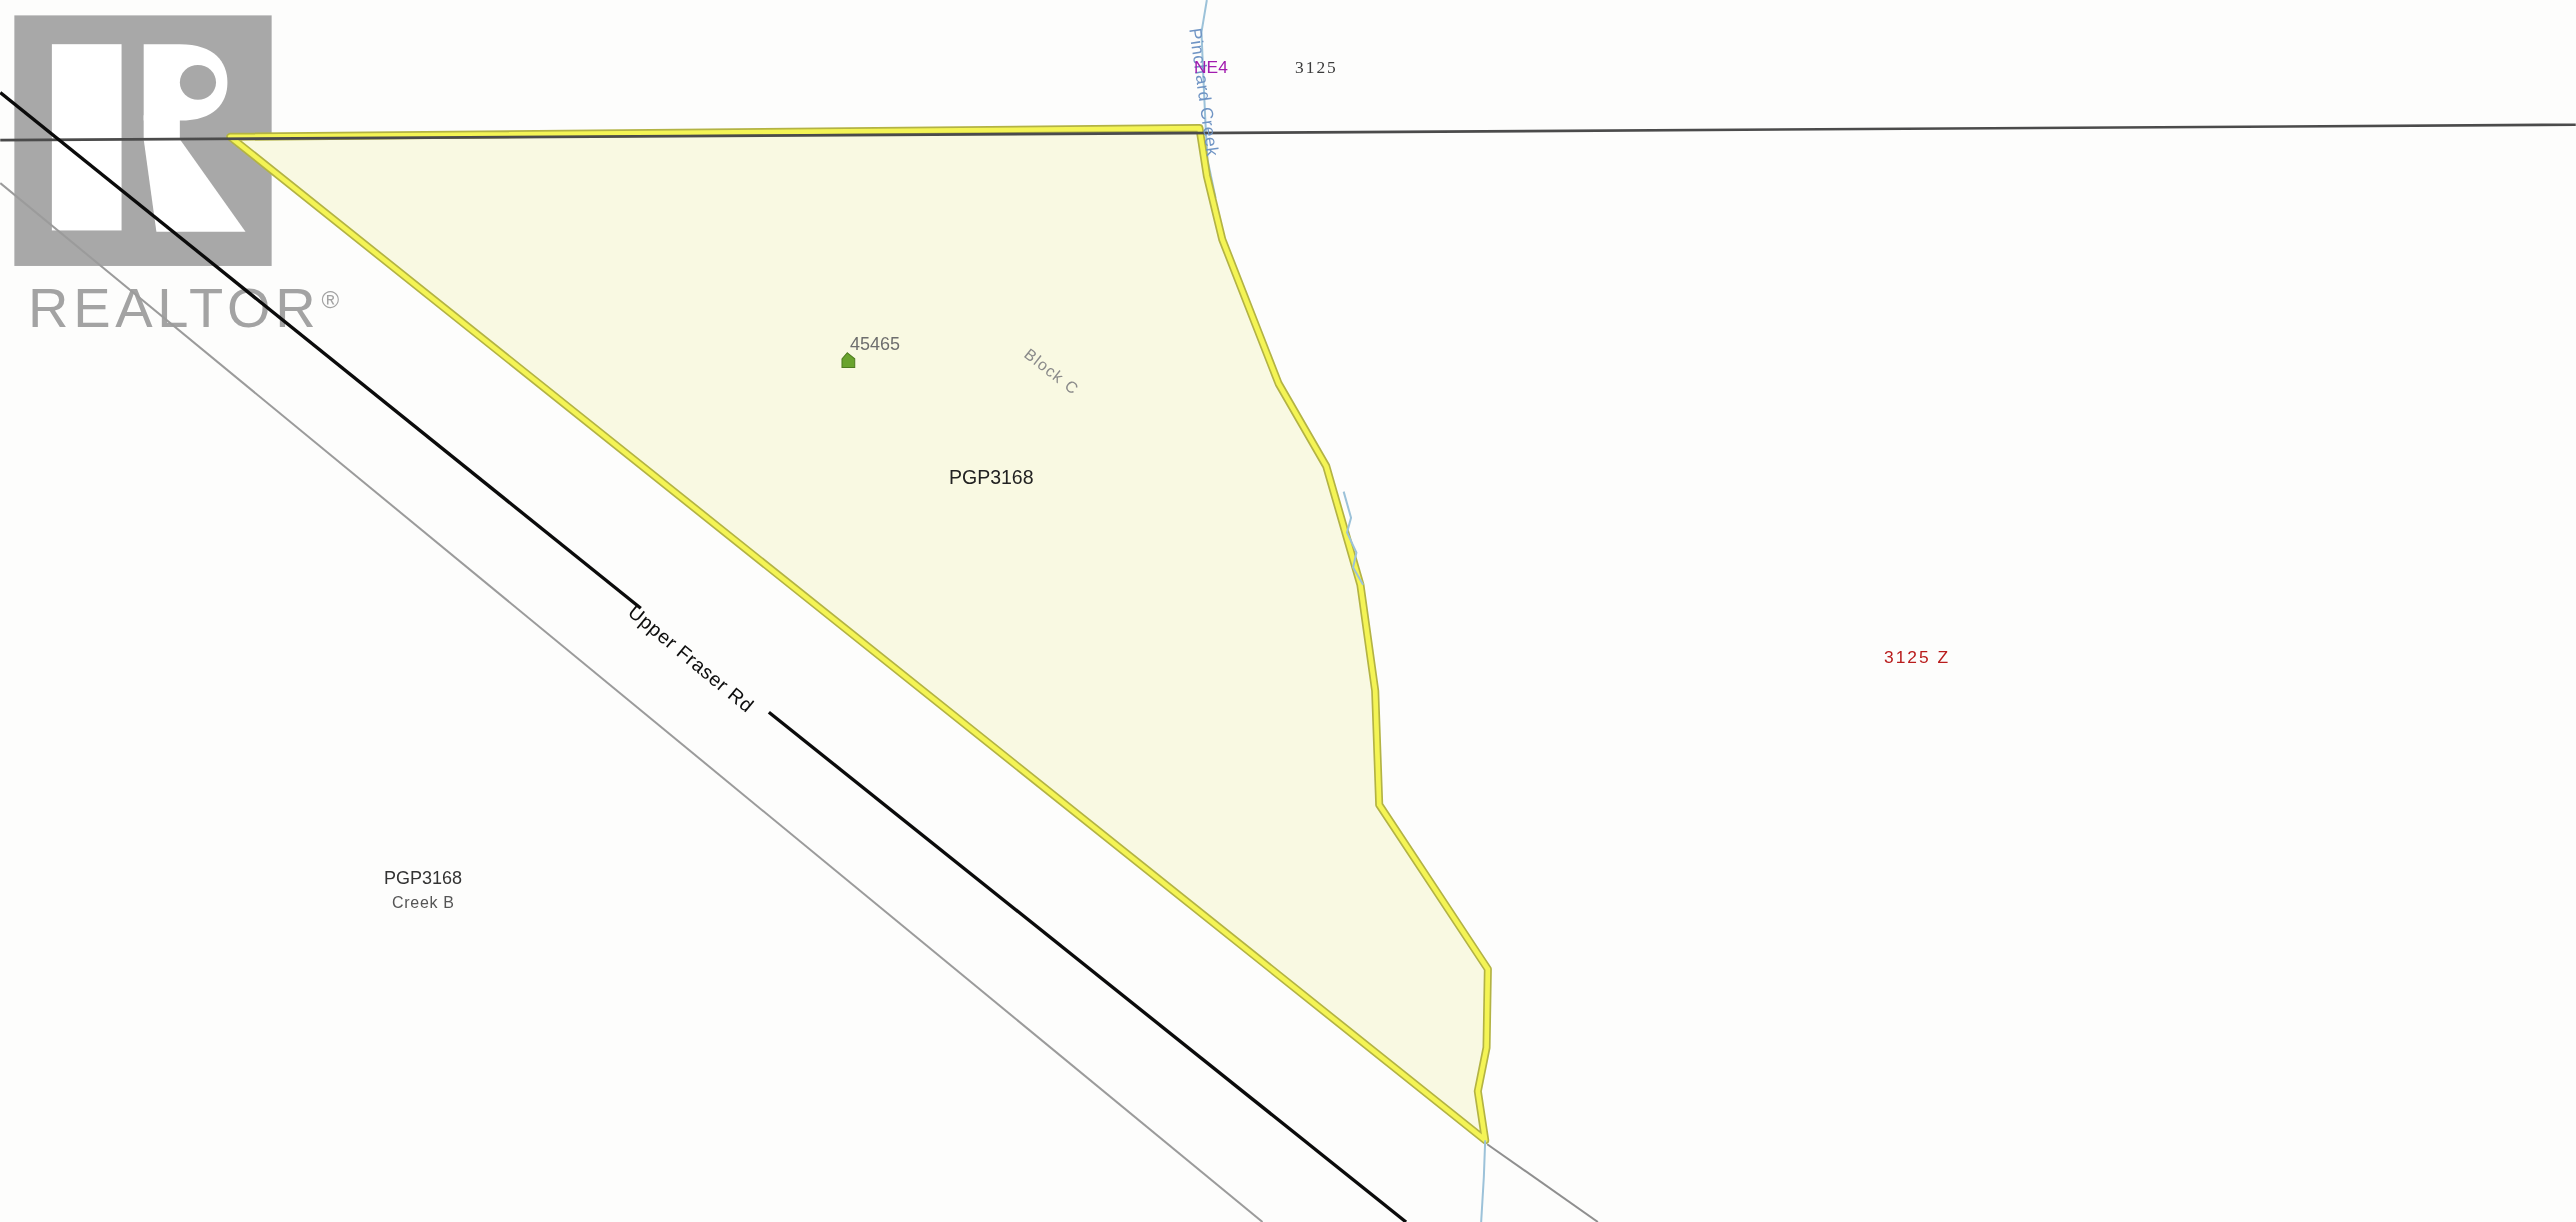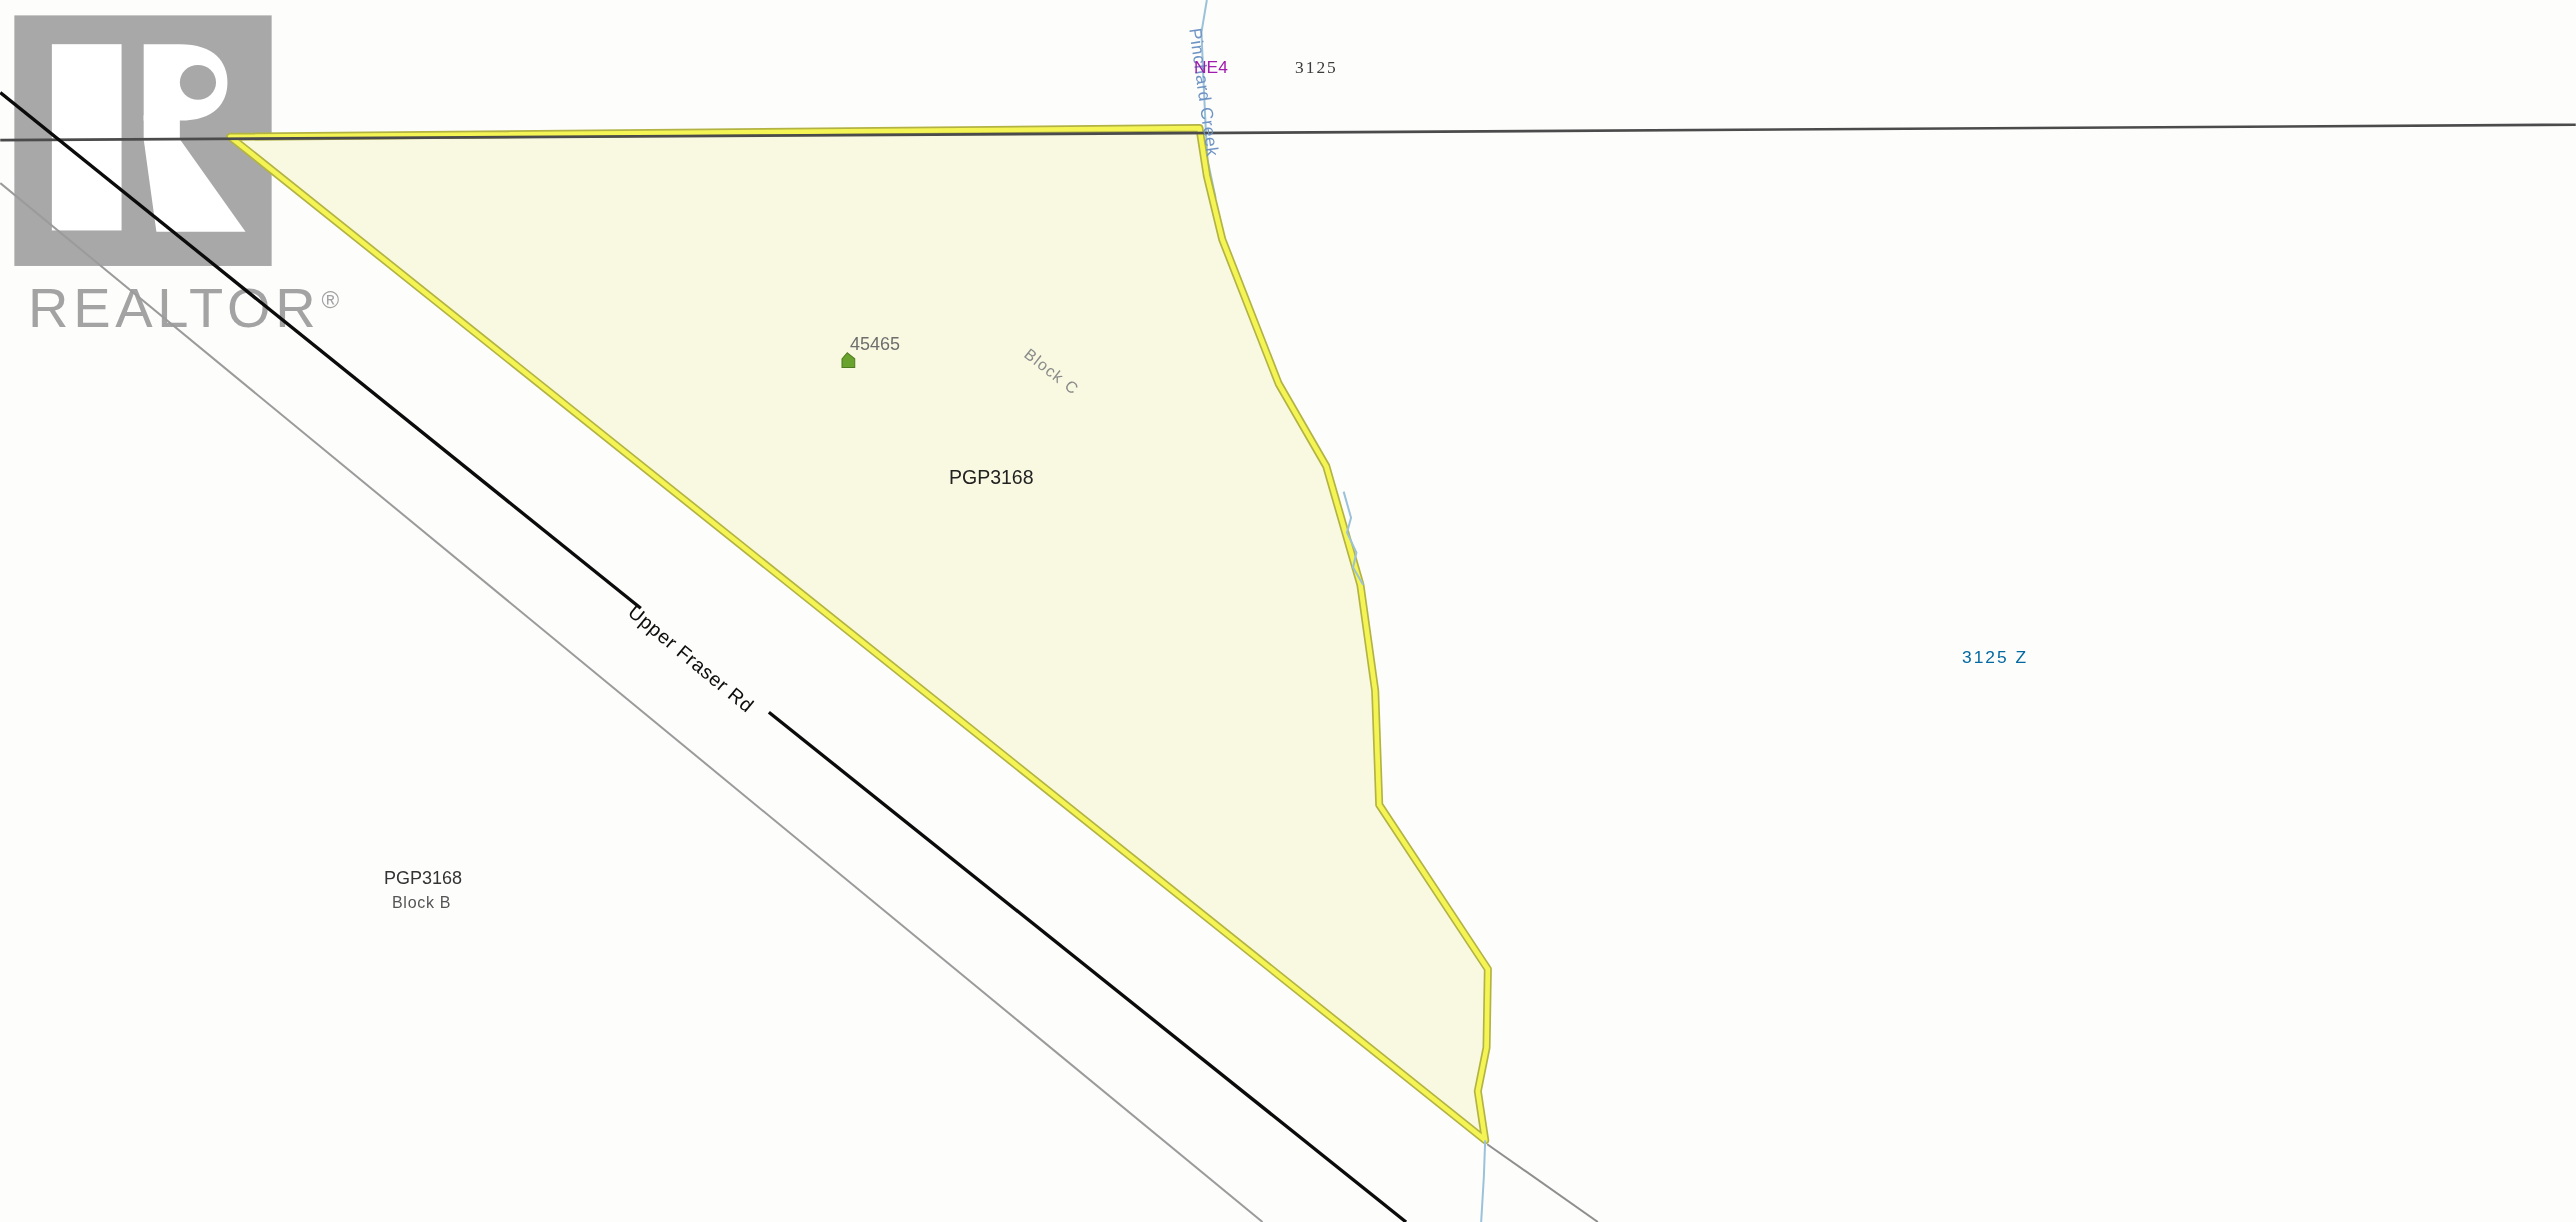--- a/index.html
+++ b/index.html
@@ -20,21 +20,21 @@
   }
   .brand-reg{font-size:24px;color:#a3a3a3;vertical-align:19px;margin-left:1.3px;}
 
   
   #mapsvg{position:absolute;left:0;top:0;z-index:1;}
 
   
   .lbl{position:absolute;z-index:2;white-space:nowrap;line-height:1;}
   .lbl-ne4        {left:1194px;top:59px;  font-size:17.4px;color:#a21caf;}
   .lbl-3125       {left:1295px;top:59px;  font-size:17.4px;color:#3c3c3c;letter-spacing:2px;font-family:Liberation Serif, serif;}
-  .lbl-3125z      {left:1962px;top:649px; font-size:17.4px;color:#0369a1;letter-spacing:2px;text-align:center;}
+  .lbl-3125z      {left:1884px;top:649px; font-size:17.4px;color:#b91c1c;letter-spacing:2px;text-align:center;}
   .lbl-pin        {left:850px;top:335px; font-size:18px;color:#6e6e6e;}
   .lbl-blockc     {left:1031px;top:346px; font-size:16px;color:#8a8a8a;
                    transform:rotate(38deg);transform-origin:0 0;letter-spacing:1.3px;}
   .lbl-plan-c     {left:949px;top:468px; font-size:19.5px;color:#222222;}
   .lbl-plan-b     {left:384px; top:869px;font-size:18px;color:#333333;}
   .lbl-blockb     {left:392px; top:895px;font-size:16px;color:#555555;letter-spacing:0.7px;}
   .lbl-road       {left:637px; top:602px; font-size:19.5px;color:#0d0d0d;
                    transform:rotate(39.6deg);transform-origin:0 0;letter-spacing:0.7px;}
   .lbl-creek      {left:1203px;top:27px;  font-size:17.4px;color:#6f94c4;
                    transform:rotate(82deg);transform-origin:0 0;letter-spacing:0.7px;}
@@ -88,16 +88,16 @@
 
   <div class="lbl lbl-creek">Pinchard Creek</div>
   <div class="lbl lbl-ne4">NE4</div>
   <div class="lbl lbl-3125">3125</div>
   <div class="lbl lbl-3125z">3125 Z</div>
   <div class="lbl lbl-pin">45465</div>
   <div class="lbl lbl-blockc">Block C</div>
   <div class="lbl lbl-plan-c">PGP3168</div>
   <div class="lbl lbl-road">Upper Fraser Rd</div>
   <div class="lbl lbl-plan-b">PGP3168</div>
-  <div class="lbl lbl-blockb">Block B</div>
+  <div class="lbl lbl-blockb">Creek B</div>
 
 </div>
 
 
 </body></html>

